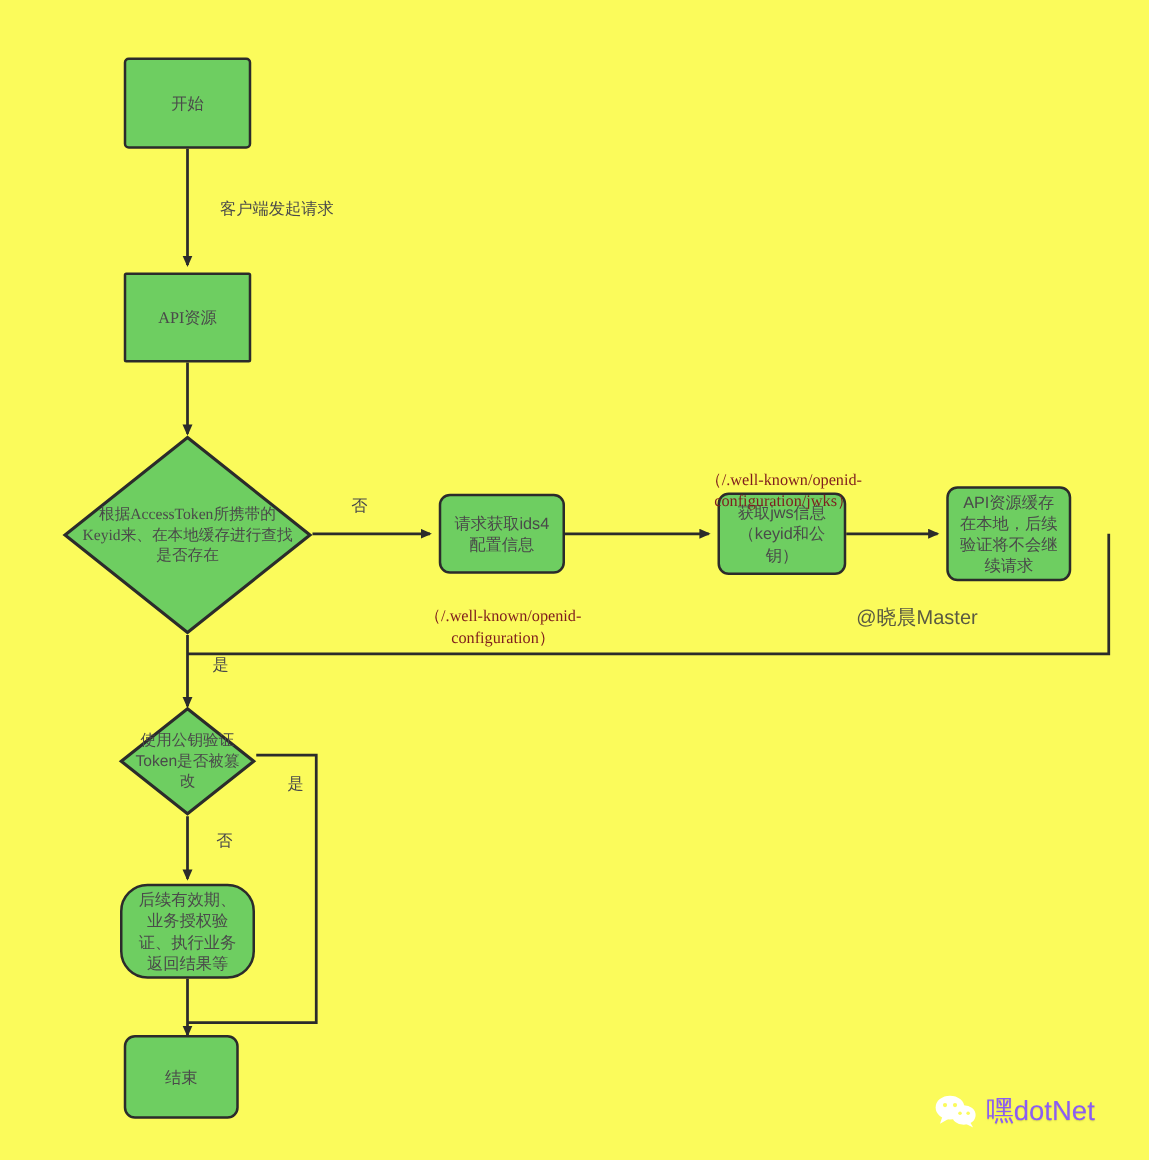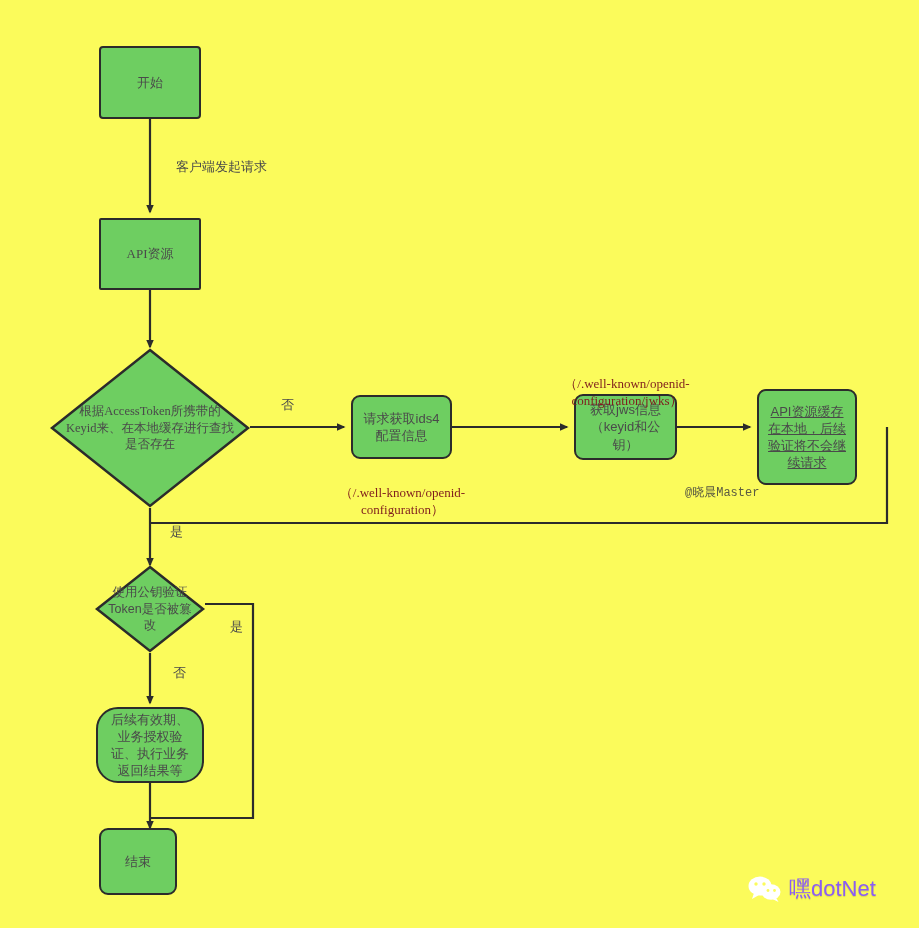--- a/index.html
+++ b/index.html
@@ -85,22 +85,22 @@
     color: #7f1d1d;
     font-family: "Liberation Serif", "DejaVu Serif", serif;
     font-size: 13px;
     line-height: 1.35;
     text-align: center;
     white-space: pre-line;
   }
   .watermark {
     position: absolute;
     color: #5a5a42;
-    font-family: Liberation Mono, monospace;
-    font-size: 12px;
+    font-family: Liberation Sans, sans-serif;
+    font-size: 16px;
     white-space: nowrap;
   }
   .brand {
     position: absolute;
     display: flex;
     align-items: center;
     gap: 7px;
   }
   .brand-text {
     color: #8b5cf6;
@@ -191,21 +191,21 @@
     <span>获取jws信息
 （keyid和公
 钥）</span>
   </div>
 
   <div class="caption" style="left:537px; top:357px; width:180px;">
     <span>（/.well-known/openid-
 configuration/jwks）</span>
   </div>
 
-  <div class="node process" style="left:757px; top:389px; width:100px; height:96px;text-decoration:underline;">
+  <div class="node process" style="left:757px; top:389px; width:100px; height:76px;">
     <span>API资源缓存
 在本地，后续
 验证将不会继
 续请求</span>
   </div>
 
   <div class="watermark" style="left:685px; top:484px;">
     <span>@晓晨Master</span>
   </div>
 
@@ -228,21 +228,21 @@
     <span>否</span>
   </div>
 
   <div class="node process" style="left:96px; top:707px; width:108px; height:76px;border-radius:22px;">
     <span>后续有效期、
 业务授权验
 证、执行业务
 返回结果等</span>
   </div>
 
-  <div class="node process" style="left:99px; top:828px; width:78px; height:67px;">
+  <div class="node process" style="left:99px; top:828px; width:92px; height:67px;">
     <span>结束</span>
   </div>
 
   <div class="brand" style="left:748px; top:874px;">
     <span style="display:inline-block; width:34px; height:28px;">
       <svg width="34" height="28" viewBox="0 0 34 28">
         <ellipse cx="12" cy="11" rx="11.5" ry="9.5" fill="#ffffff"></ellipse>
         <path d="M6,18 L4,24 L11,20 Z" fill="#ffffff"></path>
         <circle cx="8" cy="9" r="1.7" fill="#fbfb5b"></circle>
         <circle cx="16" cy="9" r="1.7" fill="#fbfb5b"></circle>

